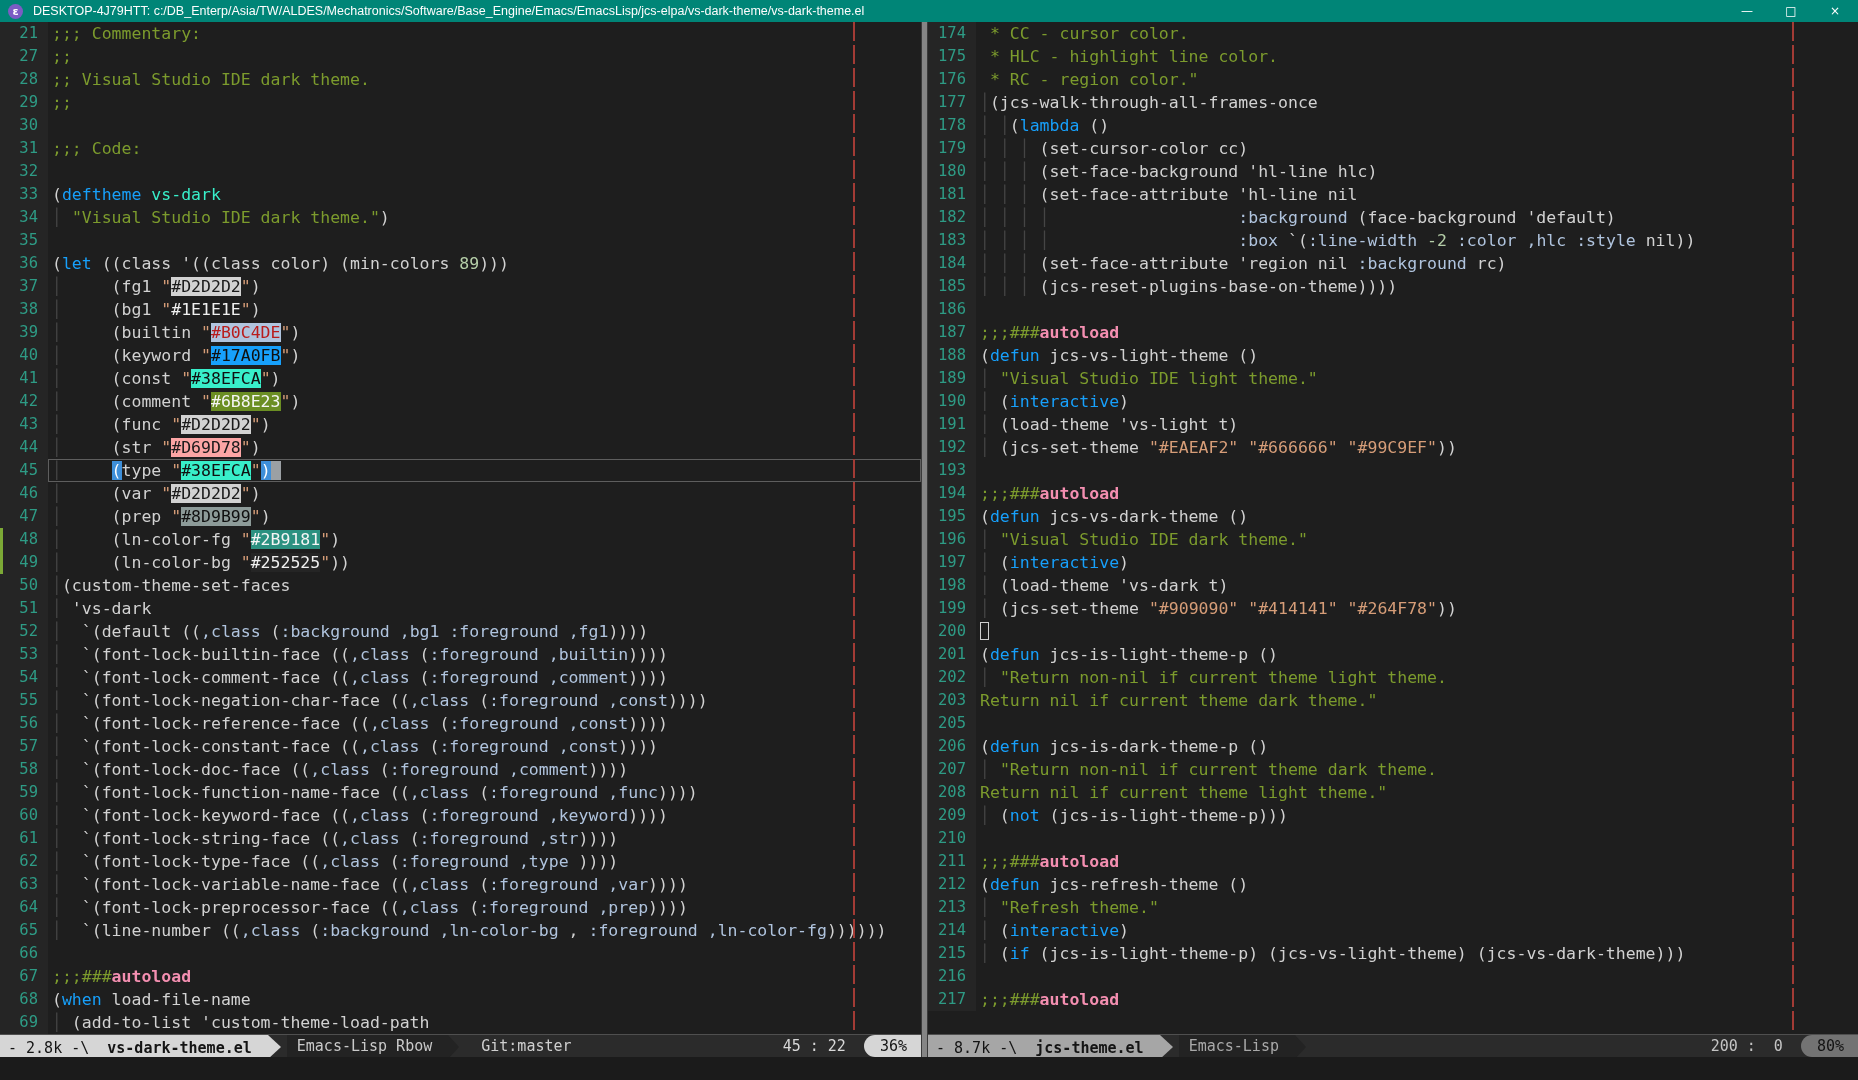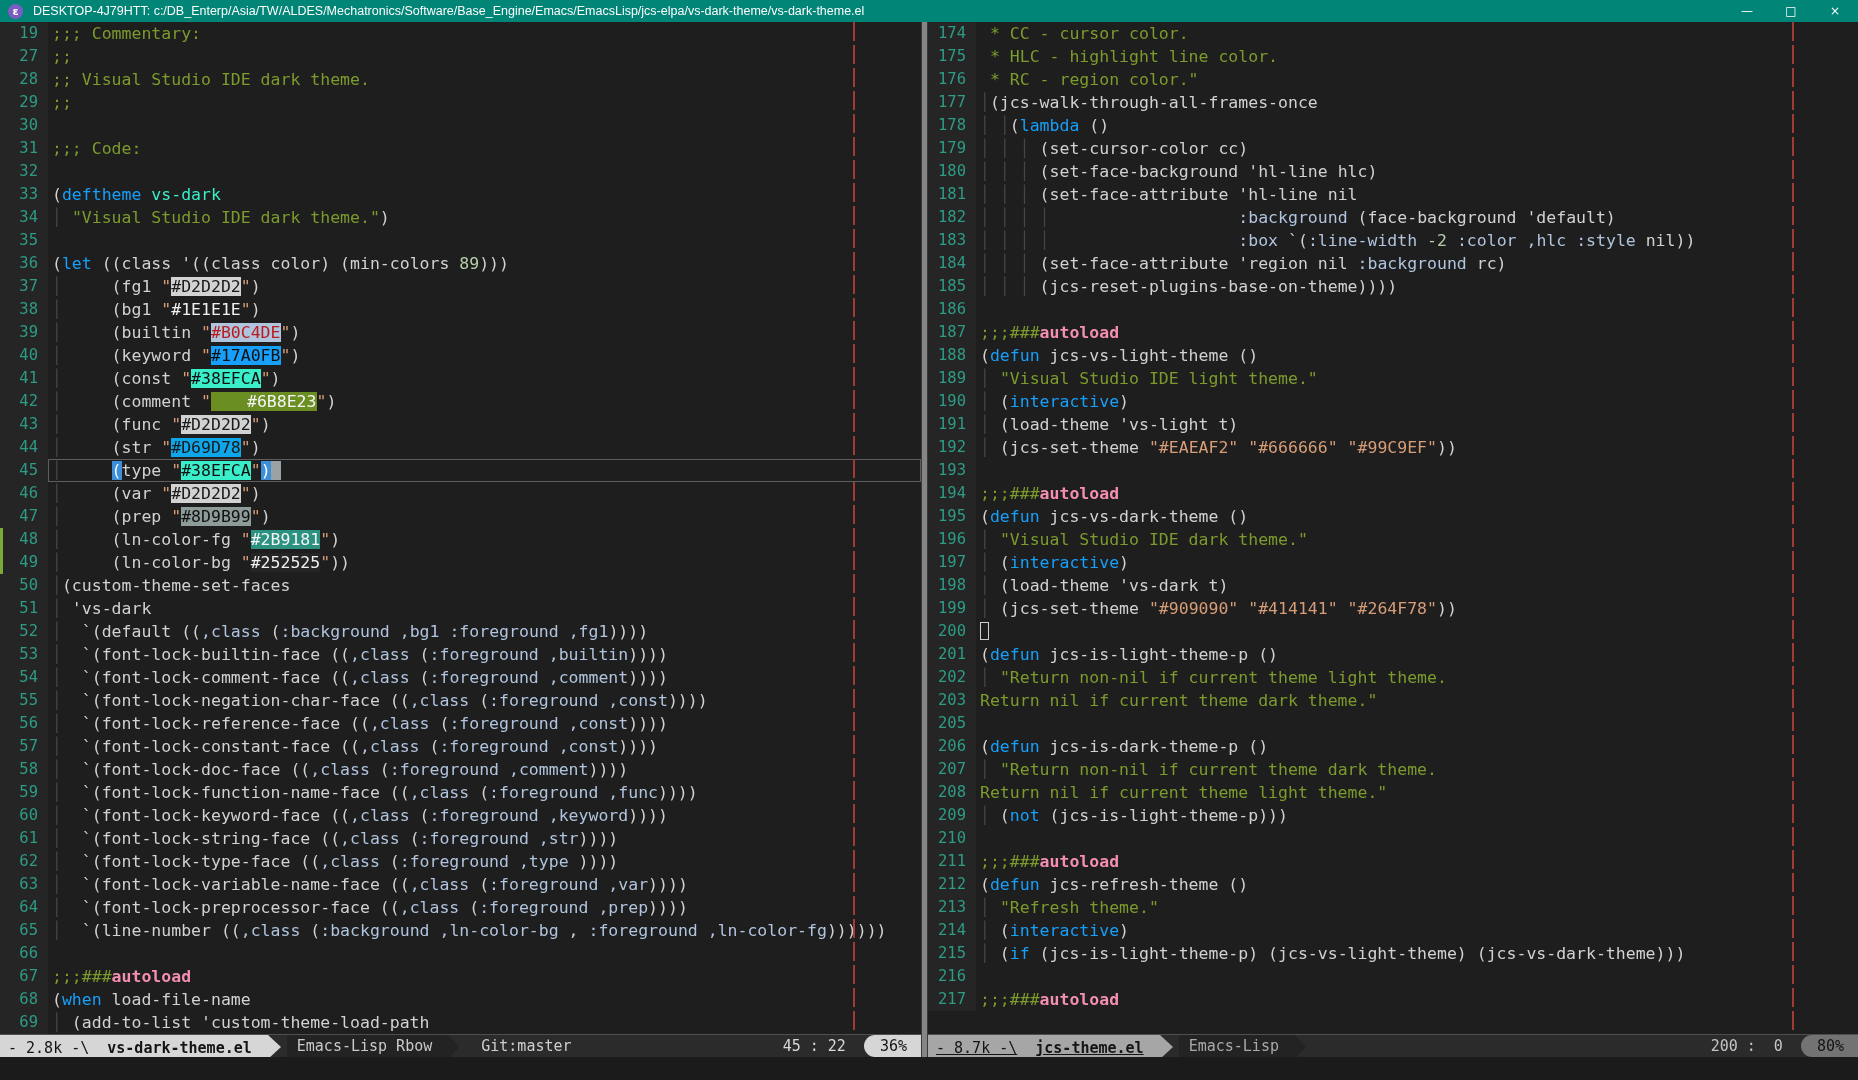--- a/index.html
+++ b/index.html
@@ -36,21 +36,21 @@
   .sw{padding:0;}
   .cursor{display:inline-block;width:10px;height:19px;background:#9BA0A4;vertical-align:middle;margin-top:-3px;}
   .hcursor{display:inline-block;width:9px;height:18px;border:1px solid #CFCFCF;box-sizing:border-box;
     vertical-align:middle;margin-top:-3px;}
   
   .modeline{height:23px;flex:none;display:flex;align-items:stretch;background:#2B2B2B;
     border-top:1px solid #4F4F4F;box-sizing:border-box;font-size:15px;overflow:hidden;}
   .mseg{display:flex;align-items:center;white-space:pre;}
   .seg1{background:#D6D6D6;color:#141414;padding:4px 16px 0 8px;gap:18px;}
   .seg1 .bname{font-weight:bold;}
-  .inactive .seg1{background:#A6A6A6;text-decoration:underline;}
+  .inactive .seg1{background:#A6A6A6;}
   .wedge{width:0;height:0;border-top:12px solid transparent;border-bottom:12px solid transparent;flex:none;}
   .w1{border-left:13px solid #D6D6D6;margin-right:6px;}
   .inactive .w1{border-left-color:#A6A6A6;}
   .modes{background:#232323;color:#C9C9C9;padding:0 16px 0 10px;}
   .inactive .modes{color:#A9A9A9;}
   .w2{border-left:11px solid #232323;margin-right:10px;}
   .vcs{color:#CFCFCF;padding:0 12px;}
   .mfill{flex:1;}
   .pos{color:#D8D8D8;padding:0 18px;display:flex;align-items:center;white-space:pre;}
   .inactive .pos{color:#C4C4C4;}
@@ -72,21 +72,21 @@
     <span>—</span>
     <span>□</span>
     <span>×</span>
   </div>
 </div>
 
 <div class="editor">
   <div class="pane left">
     <div class="code" id="code-left">
         <div class="row">
-          <span class="ln">19</span>
+          <span class="ln">21</span>
           <span class="tx"><span class="sc">;;; Commentary:</span></span>
         </div>
         <div class="row">
           <span class="ln">27</span>
           <span class="tx"><span class="sc">;;</span></span>
         </div>
         <div class="row">
           <span class="ln">28</span>
           <span class="tx"><span class="sc">;; Visual Studio IDE dark theme.</span></span>
         </div>
@@ -137,29 +137,29 @@
         <div class="row">
           <span class="ln">40</span>
           <span class="tx"><span class="sg">│</span><span class="sd">     (keyword </span><span class="ss">"</span><span class="sw" style="background: rgb(23, 160, 251); color: rgb(16, 16, 16);">#17A0FB</span><span class="ss">"</span><span class="sd">)</span></span>
         </div>
         <div class="row">
           <span class="ln">41</span>
           <span class="tx"><span class="sg">│</span><span class="sd">     (const </span><span class="ss">"</span><span class="sw" style="background: rgb(56, 239, 202); color: rgb(16, 16, 16);">#38EFCA</span><span class="ss">"</span><span class="sd">)</span></span>
         </div>
         <div class="row">
           <span class="ln">42</span>
-          <span class="tx"><span class="sg">│</span><span class="sd">     (comment </span><span class="ss">"</span><span class="sw" style="background: rgb(107, 142, 35); color: rgb(245, 245, 245); padding-left: 36px;">#6B8E23</span><span class="ss">"</span><span class="sd">)</span></span>
+          <span class="tx"><span class="sg">│</span><span class="sd">     (comment </span><span class="ss">"</span><span class="sw" style="background: rgb(107, 142, 35); color: rgb(245, 245, 245);">#6B8E23</span><span class="ss">"</span><span class="sd">)</span></span>
         </div>
         <div class="row">
           <span class="ln">43</span>
           <span class="tx"><span class="sg">│</span><span class="sd">     (func </span><span class="ss">"</span><span class="sw" style="background: rgb(210, 210, 210); color: rgb(26, 26, 26);">#D2D2D2</span><span class="ss">"</span><span class="sd">)</span></span>
         </div>
         <div class="row">
           <span class="ln">44</span>
-          <span class="tx"><span class="sg">│</span><span class="sd">     (str </span><span class="ss">"</span><span class="sw" style="background: #0ea5e9; color: rgb(26, 26, 26);">#D69D78</span><span class="ss">"</span><span class="sd">)</span></span>
+          <span class="tx"><span class="sg">│</span><span class="sd">     (str </span><span class="ss">"</span><span class="sw" style="background: #fca5a5; color: rgb(26, 26, 26);">#D69D78</span><span class="ss">"</span><span class="sd">)</span></span>
         </div>
         <div class="row">
           <span class="ln">45</span>
           <span class="tx hl"><span class="sg">│</span><span class="sd">     </span><span class="sp">(</span><span class="sd">type </span><span class="ss">"</span><span class="sw" style="background: rgb(56, 239, 202); color: rgb(16, 16, 16);">#38EFCA</span><span class="ss">"</span><span class="sp">)</span><span class="cursor"></span></span>
         </div>
         <div class="row">
           <span class="ln">46</span>
           <span class="tx"><span class="sg">│</span><span class="sd">     (var </span><span class="ss">"</span><span class="sw" style="background: rgb(210, 210, 210); color: rgb(26, 26, 26);">#D2D2D2</span><span class="ss">"</span><span class="sd">)</span></span>
         </div>
         <div class="row">

